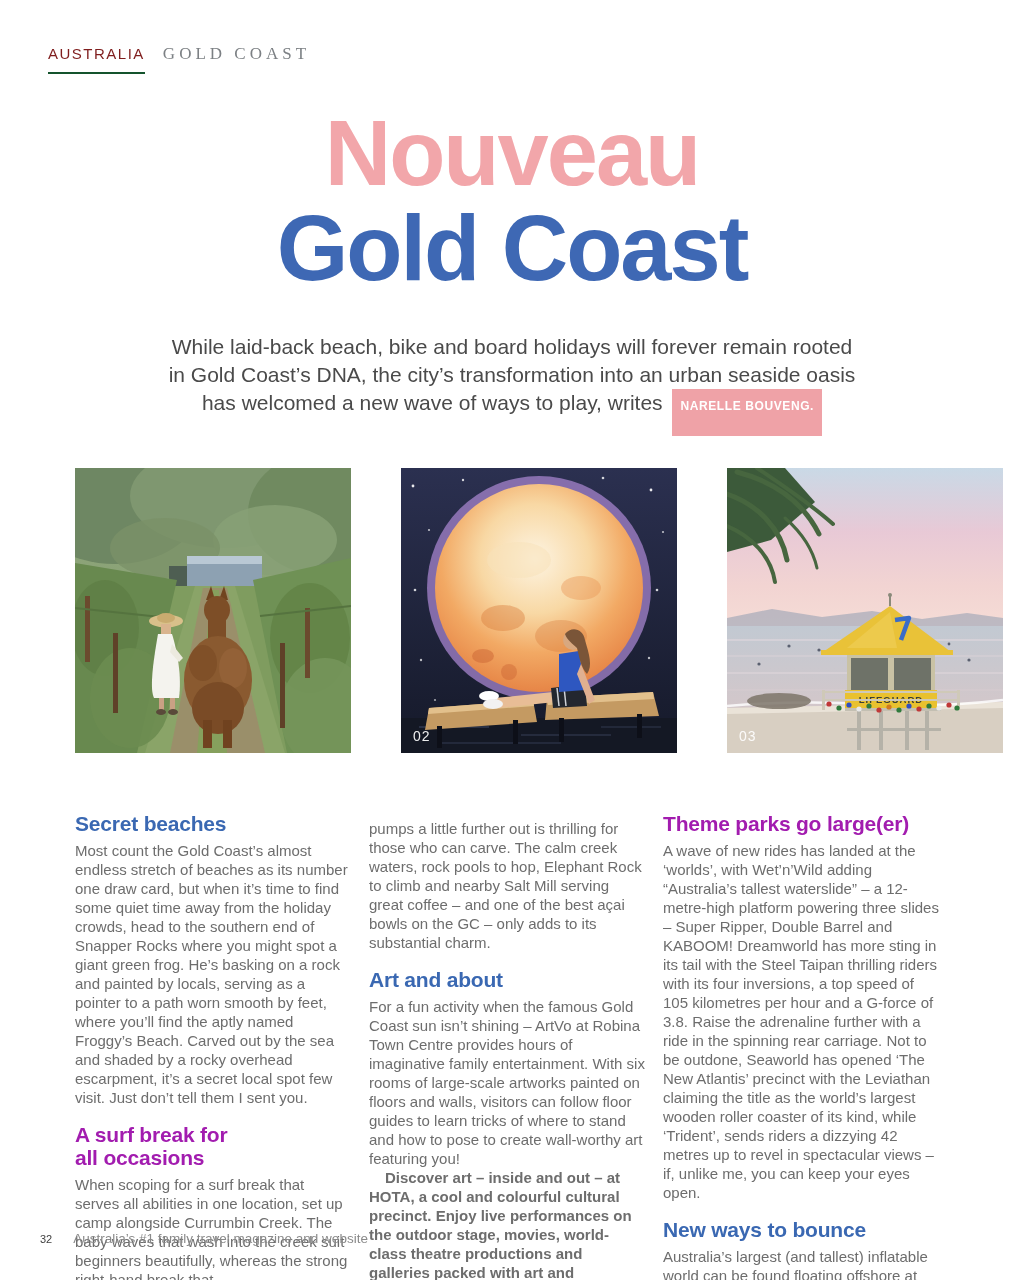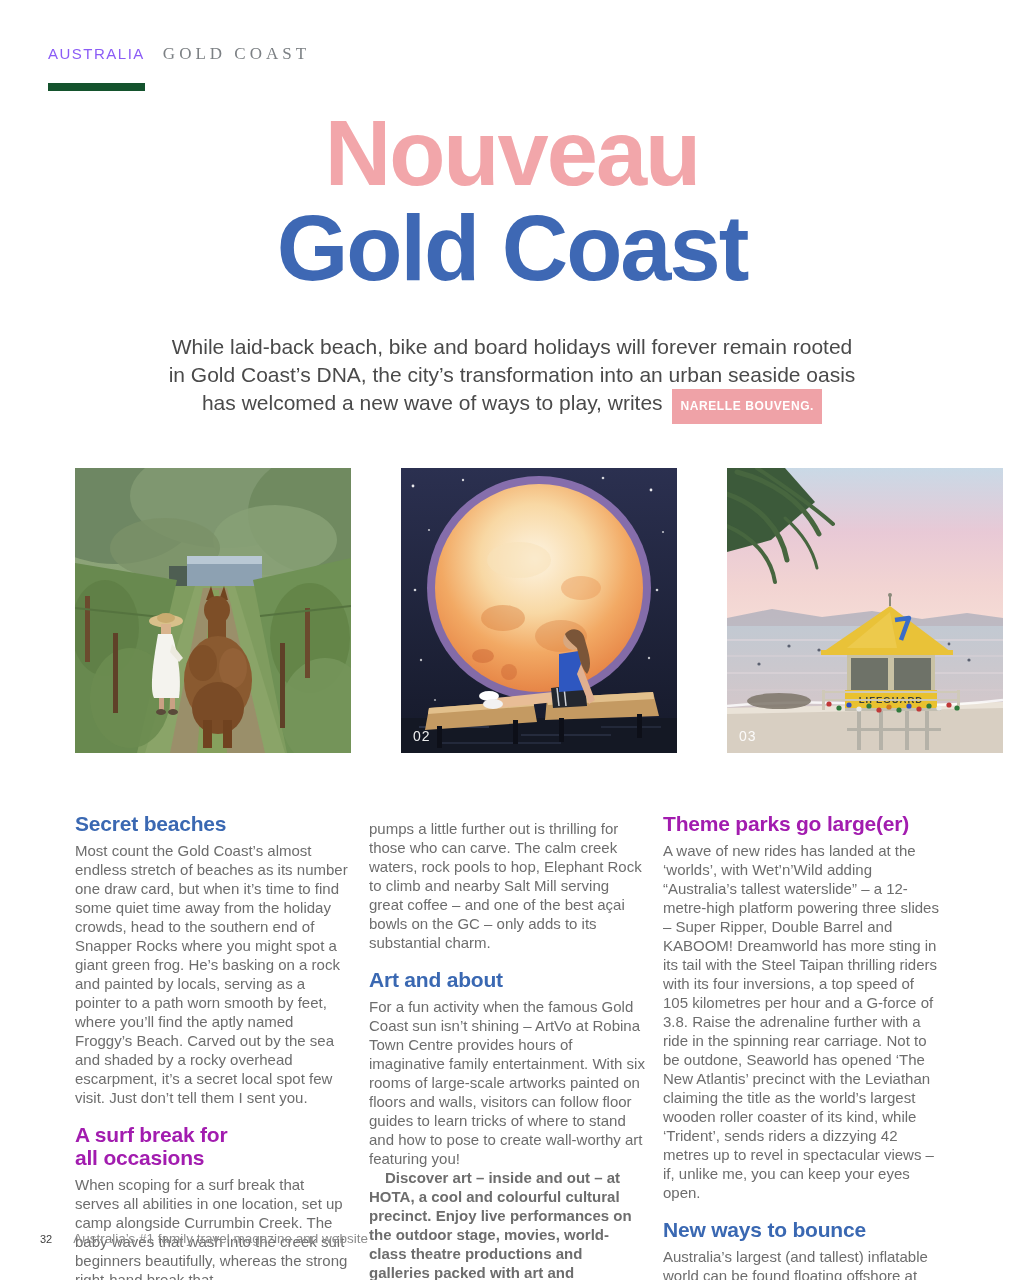--- a/index.html
+++ b/index.html
@@ -6,42 +6,42 @@
   html, body { background: #ffffff; }
   body { font-family: "Liberation Sans", sans-serif; }
   .page {
     position: relative; width: 1024px; height: 1280px;
     background: #ffffff; overflow: hidden;
   }
 
   
   .kicker { position: absolute; left: 48px; top: 44px; display: flex; align-items: baseline; gap: 18px; }
   .kicker-section {
-    font-size: 15px; letter-spacing: 1.5px; color: #8b5cf6;
-    border-bottom: 8px solid #14532d; padding-bottom: 21px;
+    font-size: 15px; letter-spacing: 1.5px; color: #7f1d1d;
+    border-bottom: 2px solid #14532d; padding-bottom: 10px;
   }
   .kicker-location {
     font-family: "Liberation Serif", serif; font-size: 17px;
     color: #7c8084; letter-spacing: 4px;
   }
 
   
   .headline { position: absolute; left: 0; right: 0; top: 104px; text-align: center; font-weight: bold; }
   .headline .line1 { font-size: 92px; line-height: 98px; letter-spacing: -2px; color: #f2a6aa; }
   .headline .line2 { font-size: 92px; line-height: 92px; letter-spacing: -2px; color: #3e68b4; }
 
   
   .intro {
     position: absolute; left: 142px; top: 333px; width: 740px;
     text-align: center; font-size: 21px; line-height: 28px; color: #4a4a4a;
   }
   .byline-badge {
     display: inline-block; background: #efa2a7; color: #ffffff;
     font-size: 12px; font-weight: bold; letter-spacing: 0.6px;
-    padding: 3px 8px 4px 8px; vertical-align: baseline; margin-left: 4px;
+    padding: 3px 8px 16px 8px; vertical-align: baseline; margin-left: 4px;
   }
 
   
   .photos { position: absolute; left: 75px; top: 468px; display: flex; gap: 18px; }
   .photo { position: relative; width: 308px; height: 285px; overflow: hidden; }
   .photo svg { display: block; width: 276px; height: 285px; }
   .photo-number {
     position: absolute; bottom: 9px; color: rgba(255,255,255,0.92);
     font-size: 14px; letter-spacing: 1px;
   }

